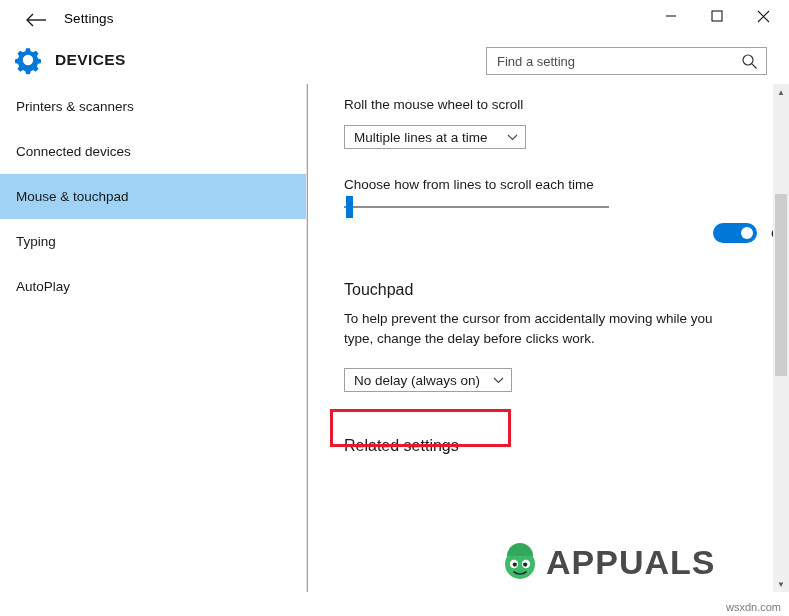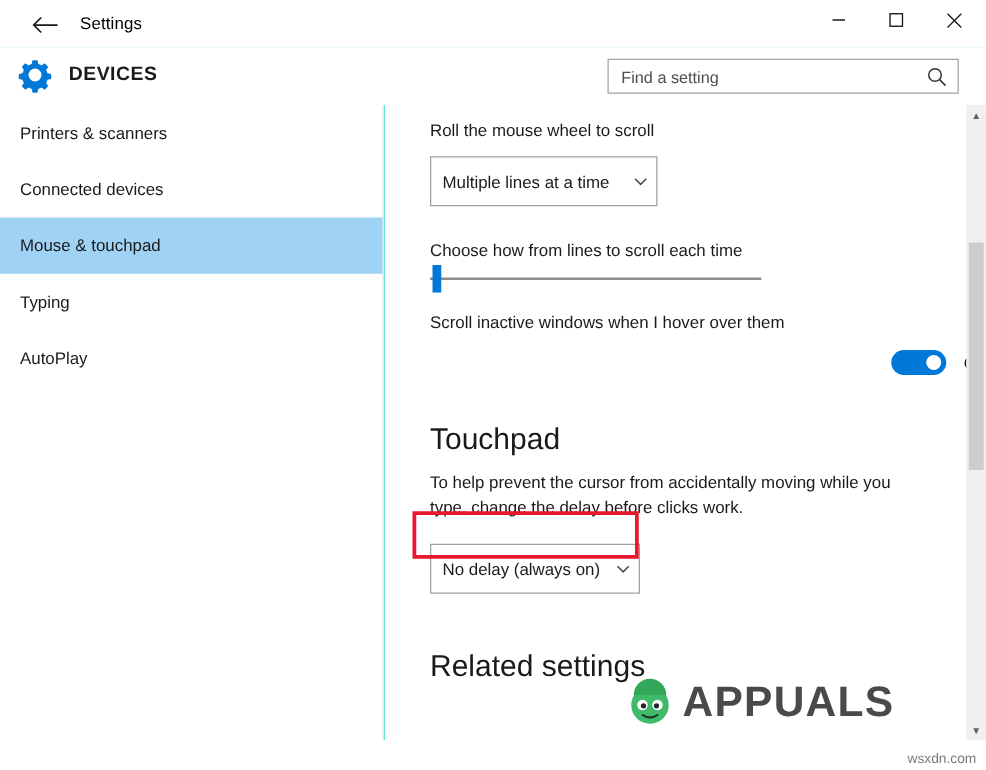--- a/index.html
+++ b/index.html
@@ -6,21 +6,21 @@
   html, body {
     margin: 0; padding: 0;
     width: 789px; height: 616px;
     background: #ffffff;
     font-family: "Liberation Sans", sans-serif;
     overflow: hidden;
   }
   #window {
     position: relative;
     width: 789px; height: 616px;
-    background: #5eead4;
+    background: #84cc16;
     overflow: hidden;
   }
 
   
   #titlebar {
     position: absolute; left: 0; top: 0;
     width: 789px; height: 38px;
     background: #ffffff;
     border-bottom: 1px solid #ffffff;
   }
@@ -117,29 +117,29 @@
   .content-inner {
     position: relative;
     padding: 0 0 0 36px;
   }
 
   .label-text {
     font-size: 13.5px;
     color: #1a1a1a;
   }
   .section-head {
-    font-size: 24px;
+    font-size: 16px;
     color: #1a1a1a;
     font-weight: 400;
   }
 
   
   .combo {
     position: relative;
-    height: 40px;
+    height: 24px;
     border: 1px solid #a0a0a0;
     background: #ffffff;
     display: inline-flex;
     align-items: center;
     padding: 0 28px 0 9px;
     font-size: 13.5px;
     color: #1a1a1a;
     cursor: pointer;
   }
   .combo .chev {
@@ -337,21 +337,20 @@
             </svg>
         </span>
       </div>
 
       <div class="label-text" style="margin-top:28px;">Choose how from lines to scroll each time</div>
 
       <div class="slider-track">
         <div class="slider-thumb"></div>
       </div>
 
-      <div class="label-text" style="margin-top:26px;">Scroll inactive windows when I hover over them</div>
 
       <div class="toggle-row" style="margin-top:15px;">
         <div class="toggle">
           <div class="knob"></div>
         </div>
         <div class="toggle-label">On</div>
       </div>
 
       <div class="section-head" style="margin-top:38px;">Touchpad</div>
 

